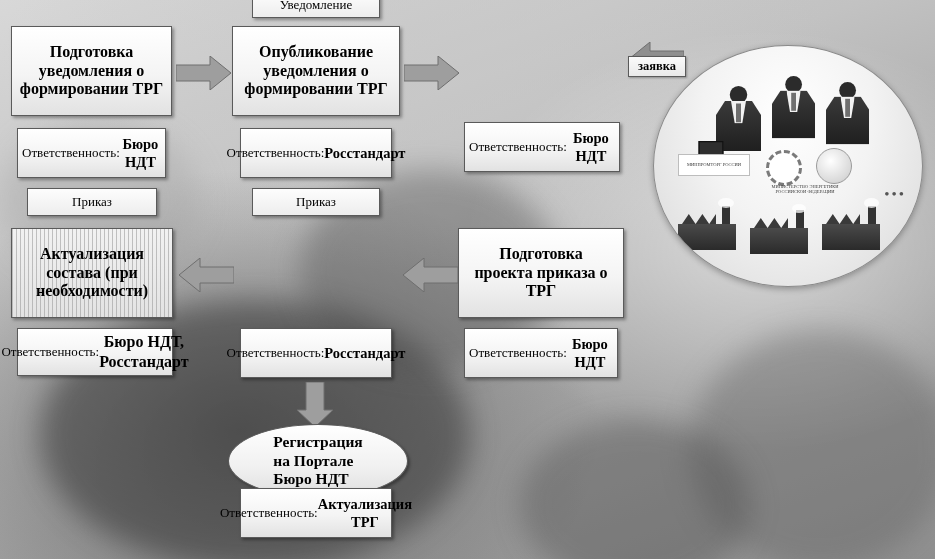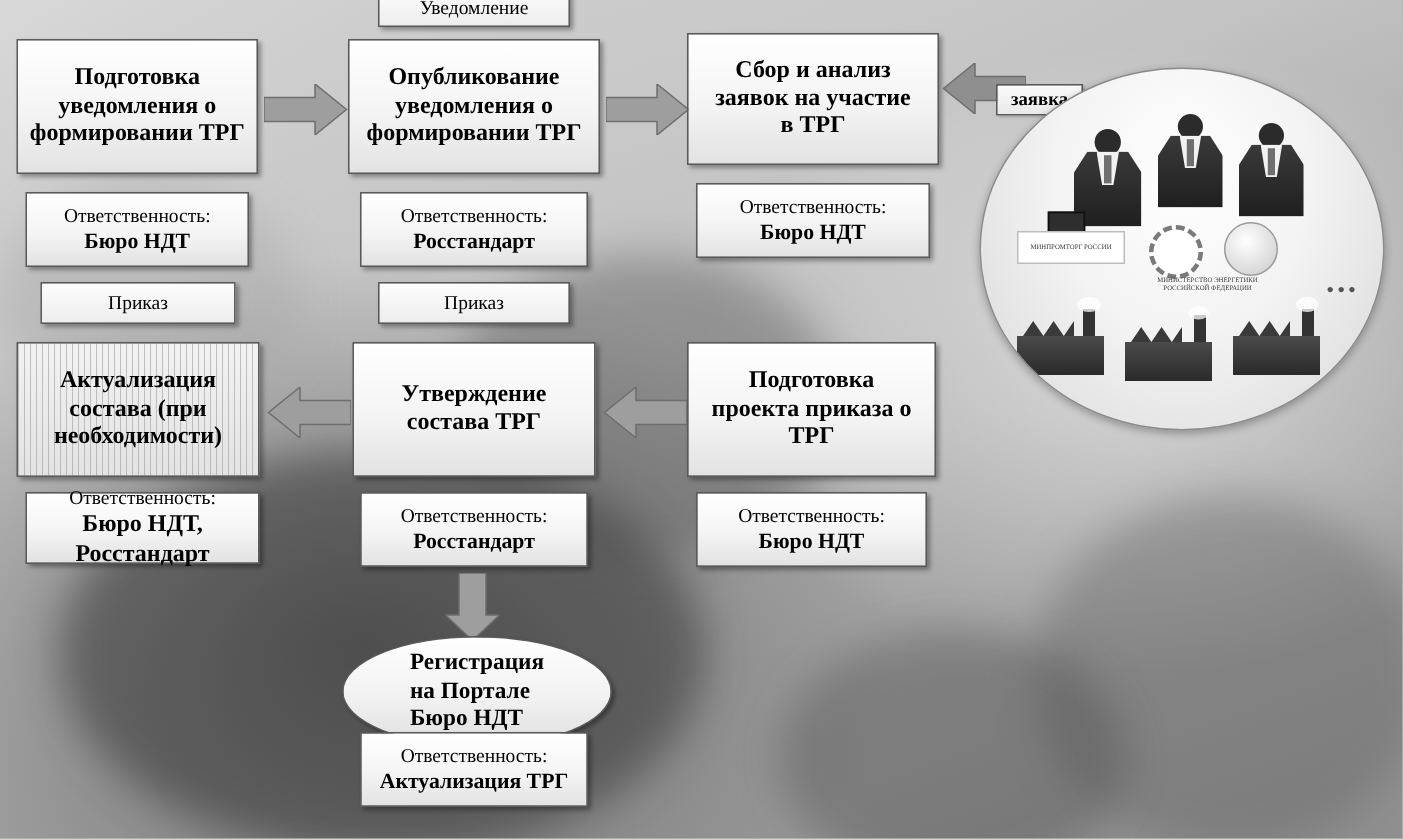--- a/index.html
+++ b/index.html
@@ -49,21 +49,21 @@
     text-align: center;
     color: #000;
   }
   .proc {
     font-weight: bold;
     font-size: 16px;
     line-height: 1.18;
     padding: 15px 6px;
   }
   .resp {
-    flex-direction: column;
+    flex-direction: row;
     font-size: 13px;
     line-height: 1.25;
     padding: 3px 4px;
   }
   .resp .resp-label { font-weight: normal; }
   .resp .resp-value { font-weight: bold; font-size: 14.5px; }
   .resp .resp-value.small { font-size: 16px; }
   .small-box {
     font-size: 13px;
     padding: 2px 4px;
@@ -262,35 +262,30 @@
   </div>
   <div class="box resp" style="left:240px; top:128px; width:152px; height:50px;">
     <span class="resp-label">Ответственность:</span>
     <span class="resp-value">Росстандарт</span>
   </div>
 
   <svg class="arrow" style="left:404px; top:56px;" width="56" height="34" viewBox="0 0 56 34">
     <polygon points="0,9 34,9 34,0 55,17 34,34 34,25 0,25" fill="#9e9e9e" stroke="#6e6e6e" stroke-width="1"></polygon>
   </svg>
 
-  <div class="box proc" style="left:458px; top:22px; width:168px; height:88px; white-space:pre-line;">
-    <span>Сбор и анализ
-заявок на участие
-в ТРГ</span>
-  </div>
   <div class="box resp" style="left:464px; top:122px; width:156px; height:50px;">
     <span class="resp-label">Ответственность:</span>
     <span class="resp-value">Бюро НДТ</span>
   </div>
 
   <svg class="arrow" style="left:628px; top:42px;" width="56" height="34" viewBox="0 0 56 34">
     <polygon points="56,9 22,9 22,0 1,17 22,34 22,25 56,25" fill="#8f8f8f" stroke="#6e6e6e" stroke-width="1"></polygon>
   </svg>
 
-  <div class="badge" style="left:628px; top:56px; width:58px; height:21px;margin-left:36px;">
+  <div class="badge" style="left:628px; top:56px; width:58px; height:21px;">
     <span>заявка</span>
   </div>
 
   <div class="box small-box" style="left:27px; top:188px; width:130px; height:28px;">
     <span>Приказ</span>
   </div>
   <div class="box small-box" style="left:252px; top:188px; width:128px; height:28px;">
     <span>Приказ</span>
   </div>
 
@@ -301,24 +296,20 @@
   </div>
   <div class="box resp" style="left:17px; top:328px; width:156px; height:48px;">
     <span class="resp-label">Ответственность:</span>
     <span class="resp-value small">Бюро НДТ, Росстандарт</span>
   </div>
 
   <svg class="arrow" style="left:178px; top:258px;" width="56" height="34" viewBox="0 0 56 34">
     <polygon points="56,9 22,9 22,0 1,17 22,34 22,25 56,25" fill="#9e9e9e" stroke="#6e6e6e" stroke-width="1"></polygon>
   </svg>
 
-  <div class="box proc" style="left:235px; top:228px; width:162px; height:90px; white-space:pre-line;">
-    <span>Утверждение
-состава ТРГ</span>
-  </div>
   <div class="box resp" style="left:240px; top:328px; width:152px; height:50px;">
     <span class="resp-label">Ответственность:</span>
     <span class="resp-value">Росстандарт</span>
   </div>
 
   <svg class="arrow" style="left:402px; top:258px;" width="56" height="34" viewBox="0 0 56 34">
     <polygon points="56,9 22,9 22,0 1,17 22,34 22,25 56,25" fill="#9e9e9e" stroke="#6e6e6e" stroke-width="1"></polygon>
   </svg>
 
   <div class="box proc" style="left:458px; top:228px; width:166px; height:90px; white-space:pre-line;">

